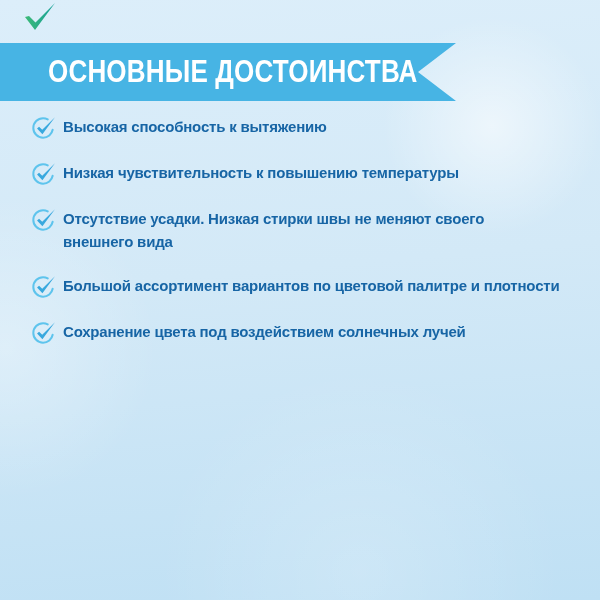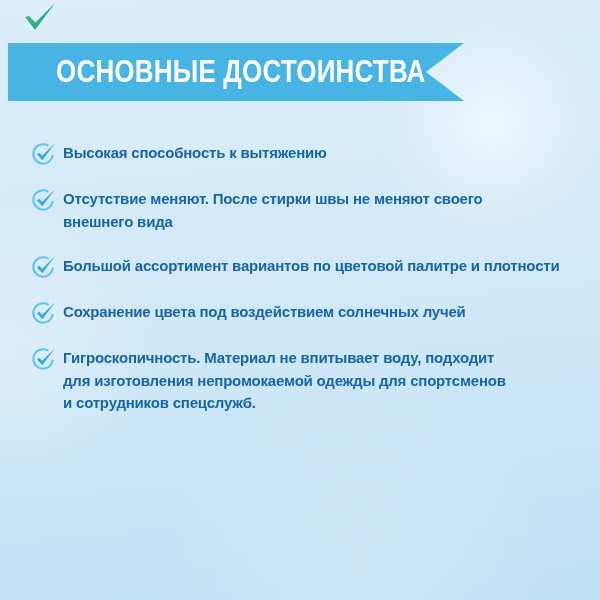--- a/index.html
+++ b/index.html
@@ -11,37 +11,37 @@
     background:
       radial-gradient(circle at 82% 21%, rgba(255,255,255,0.55), rgba(255,255,255,0) 16%),
       radial-gradient(circle at 1% 58%, rgba(255,255,255,0.30), rgba(255,255,255,0) 22%),
       radial-gradient(circle at 60% 95%, rgba(255,255,255,0.18), rgba(255,255,255,0) 30%),
       linear-gradient(175deg, #dceefa 0%, #d3e9f7 45%, #bfe0f4 100%);
   }
   .corner-check{
     position:absolute;left:23px;top:1px;width:34px;height:32px;
   }
   .banner{
-    position:absolute;left:8px;top:43px;width:456px;height:58px;
+    position:absolute;left:0;top:43px;width:456px;height:58px;
     background:#47b4e4;
     clip-path:polygon(0 0, 100% 0, calc(100% - 38px) 50%, 100% 100%, 0 100%);
     display:flex;align-items:center;
   }
   .banner-title{
     color:#ffffff;
     font-weight:700;
     font-size:31px;
     letter-spacing:0.2px;
     transform:scaleX(0.84);
     transform-origin:left center;
     margin-left:48px;
     white-space:pre;
   }
   .advantages{
-    position:absolute;left:31px;top:142px;right:10px;
+    position:absolute;left:31px;top:116px;right:10px;
     list-style:none;margin:0;padding:0;
   }
   .advantage{
     display:flex;align-items:flex-start;
     margin-bottom:22px;
   }
   .bullet-icon{
     flex:0 0 auto;
     width:26px;height:26px;
     margin-top:-2px;
@@ -77,51 +77,49 @@
 
   <ul class="advantages">
     <li class="advantage">
       <svg class="bullet-icon" viewBox="0 0 28 28" aria-hidden="true">
         <circle cx="13" cy="15" r="10.5" fill="none" stroke="#5ec4ed" stroke-width="2.2" pathLength="100" stroke-dasharray="80 20" stroke-dashoffset="-3" stroke-linecap="round"></circle>
         <path d="M6.5 15.5 L12.3 21.8 L25.8 3.4 L12.1 16.9 L8.7 13.6 Z" fill="#38a8de"></path>
       </svg>
       <span class="advantage-text">Высокая способность к вытяжению</span>
     </li>
 
+    <li class="advantage">
+      <svg class="bullet-icon" viewBox="0 0 28 28" aria-hidden="true">
+        <circle cx="13" cy="15" r="10.5" fill="none" stroke="#5ec4ed" stroke-width="2.2" pathLength="100" stroke-dasharray="80 20" stroke-dashoffset="-3" stroke-linecap="round"></circle>
+        <path d="M6.5 15.5 L12.3 21.8 L25.8 3.4 L12.1 16.9 L8.7 13.6 Z" fill="#38a8de"></path>
+      </svg>
+      <span class="advantage-text">Низкая чувствительность к повышению температуры</span>
+    </li>
 
     <li class="advantage">
       <svg class="bullet-icon" viewBox="0 0 28 28" aria-hidden="true">
         <circle cx="13" cy="15" r="10.5" fill="none" stroke="#5ec4ed" stroke-width="2.2" pathLength="100" stroke-dasharray="80 20" stroke-dashoffset="-3" stroke-linecap="round"></circle>
         <path d="M6.5 15.5 L12.3 21.8 L25.8 3.4 L12.1 16.9 L8.7 13.6 Z" fill="#38a8de"></path>
       </svg>
-      <span class="advantage-text">Отсутствие меняют. После стирки швы не меняют своего
+      <span class="advantage-text">Отсутствие усадки. Низкая стирки швы не меняют своего
 внешнего вида</span>
     </li>
 
     <li class="advantage">
       <svg class="bullet-icon" viewBox="0 0 28 28" aria-hidden="true">
         <circle cx="13" cy="15" r="10.5" fill="none" stroke="#5ec4ed" stroke-width="2.2" pathLength="100" stroke-dasharray="80 20" stroke-dashoffset="-3" stroke-linecap="round"></circle>
         <path d="M6.5 15.5 L12.3 21.8 L25.8 3.4 L12.1 16.9 L8.7 13.6 Z" fill="#38a8de"></path>
       </svg>
       <span class="advantage-text">Большой ассортимент вариантов по цветовой палитре и плотности</span>
     </li>
 
     <li class="advantage">
       <svg class="bullet-icon" viewBox="0 0 28 28" aria-hidden="true">
         <circle cx="13" cy="15" r="10.5" fill="none" stroke="#5ec4ed" stroke-width="2.2" pathLength="100" stroke-dasharray="80 20" stroke-dashoffset="-3" stroke-linecap="round"></circle>
         <path d="M6.5 15.5 L12.3 21.8 L25.8 3.4 L12.1 16.9 L8.7 13.6 Z" fill="#38a8de"></path>
       </svg>
       <span class="advantage-text">Сохранение цвета под воздействием солнечных лучей</span>
     </li>
 
 
-    <li class="advantage">
-      <svg class="bullet-icon" viewBox="0 0 28 28" aria-hidden="true">
-        <circle cx="13" cy="15" r="10.5" fill="none" stroke="#5ec4ed" stroke-width="2.2" pathLength="100" stroke-dasharray="80 20" stroke-dashoffset="-3" stroke-linecap="round"></circle>
-        <path d="M6.5 15.5 L12.3 21.8 L25.8 3.4 L12.1 16.9 L8.7 13.6 Z" fill="#38a8de"></path>
-      </svg>
-      <span class="advantage-text">Гигроскопичность. Материал не впитывает воду, подходит
-для изготовления непромокаемой одежды для спортсменов
-и сотрудников спецслужб.</span>
-    </li>
   </ul>
 
 </div>
 
 </body></html>

